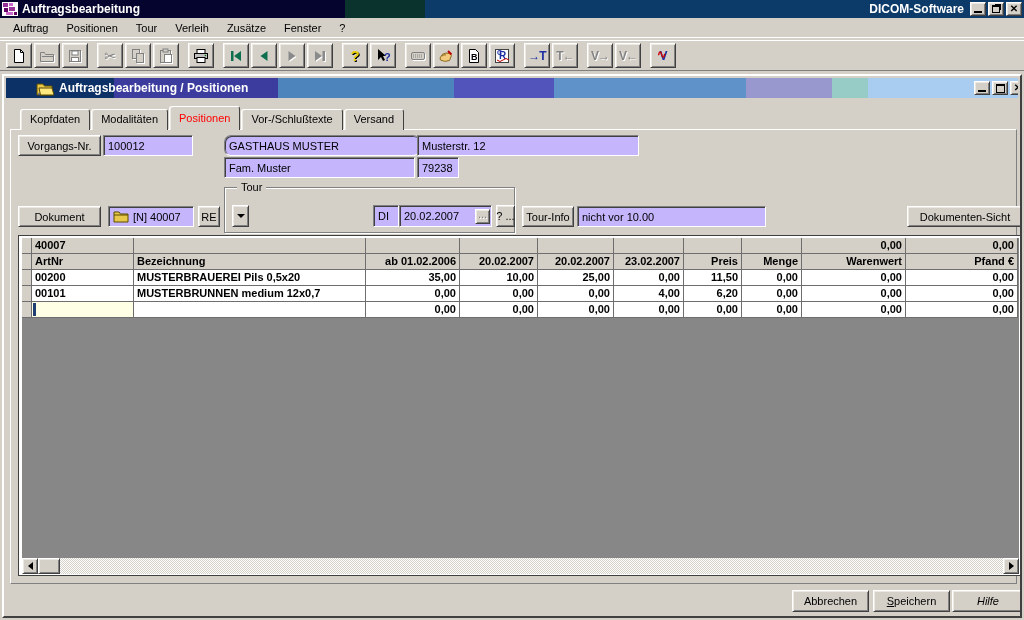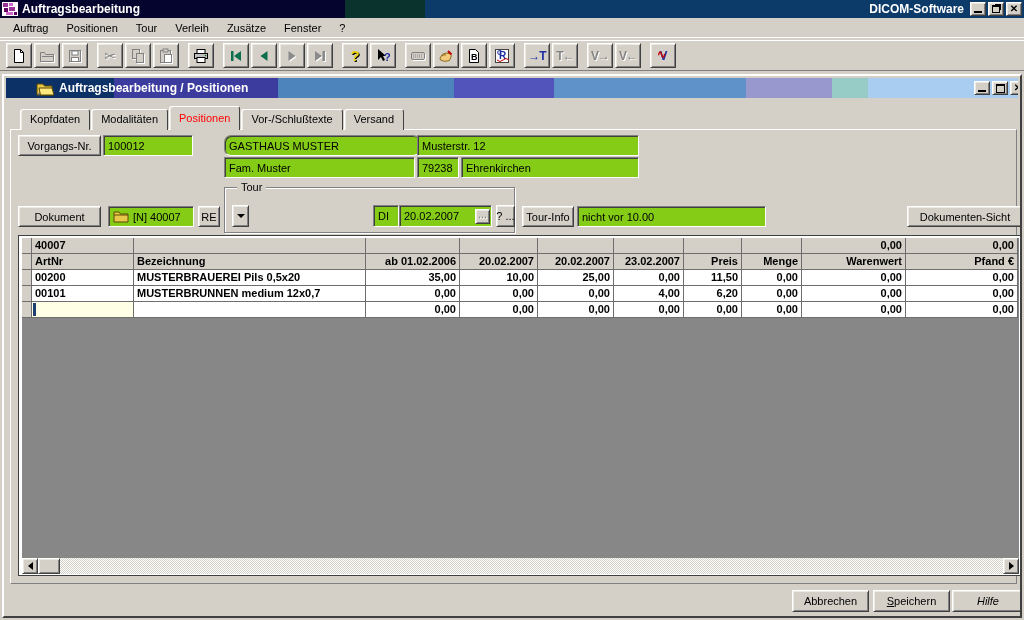--- a/index.html
+++ b/index.html
@@ -3,21 +3,21 @@
 <meta charset="utf-8">
 <style>
   * { margin:0; padding:0; box-sizing:border-box; }
   html,body { width:1024px; height:620px; overflow:hidden; }
   body { font-family:"Liberation Sans", sans-serif; font-size:11px; color:#000; background:#D4D0C8; }
   .app { position:relative; width:1024px; height:620px; background:#D4D0C8; }
 
   
   .raised { background:#D4D0C8; border:1px solid #404040; border-top-color:#FFFFFF; border-left-color:#FFFFFF;
             box-shadow: inset 1px 1px 0 #ECE9E2, inset -1px -1px 0 #808080; }
-  .sunken { background:#84cc16; border:1px solid #808080; border-bottom-color:#FFFFFF; border-right-color:#FFFFFF;
+  .sunken { background:#c4b5fd; border:1px solid #808080; border-bottom-color:#FFFFFF; border-right-color:#FFFFFF;
             box-shadow: inset 1px 1px 0 #404040; }
 
   
   .titlebar { position:absolute; left:0; top:0; width:1024px; height:18px; display:flex; align-items:center;
     background:linear-gradient(to right,#04042E 0,#04042E 345px,#0A332E 345px,#0A332E 425px,#0C3A69 425px,#0C3A69 100%);
     color:#fff; font-weight:bold; font-size:12px; }
   .titlebar .ticon { width:16px; height:14px; margin:0 4px 0 2px; }
   .brand { margin-left:auto; margin-right:6px; font-weight:bold; }
   .winbtns { display:flex; gap:2px; margin-right:2px; }
   .wbtn { width:16px; height:14px; display:flex; align-items:center; justify-content:center;
@@ -327,23 +327,20 @@
       </div>
     <div class="abs fld sunken" style="left:413px; top:59px; width:222px; height:21px;">
         <span>Musterstr. 12</span>
       </div>
 
     <div class="abs fld sunken" style="left:220px; top:81px; width:191px; height:21px;">
         <span>Fam. Muster</span>
       </div>
     <div class="abs fld sunken" style="left:413px; top:81px; width:42px;  height:21px;">
         <span>79238</span>
-      </div>
-    <div class="abs fld sunken" style="left:457px; top:81px; width:178px; height:21px;">
-        <span>Ehrenkirchen</span>
       </div>
 
     <div class="abs pbtn raised" style="left:14px; top:130px; width:83px; height:21px;">
         <span>Dokument</span>
       </div>
     <div class="abs fld sunken" style="left:104px; top:130px; width:86px; height:21px; gap:4px;">
       <svg width="16" height="13" viewBox="0 0 16 13">
           <path d="M1 2h5l1.5 2H15v8H1z" fill="#E8C84A" stroke="#5A4A00"></path>
           <path d="M1 5h14" stroke="#5A4A00"></path>
         </svg>

